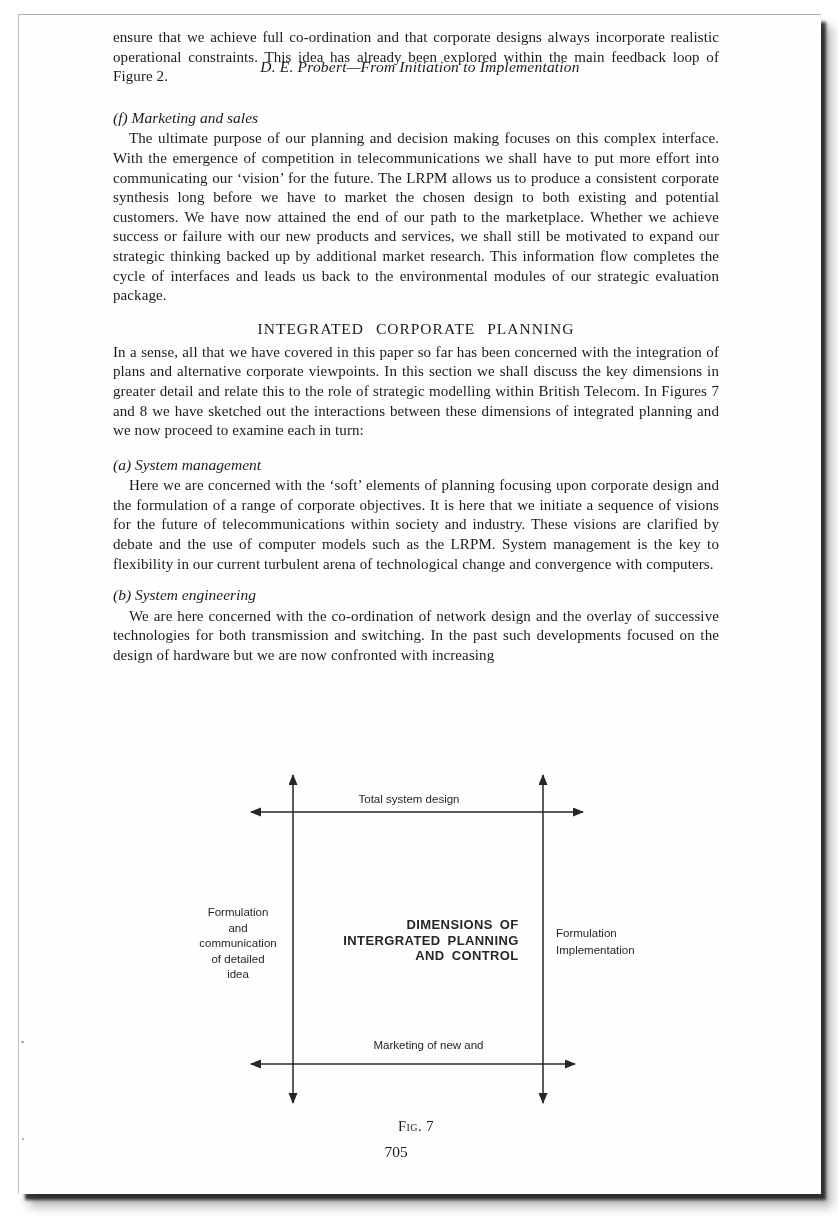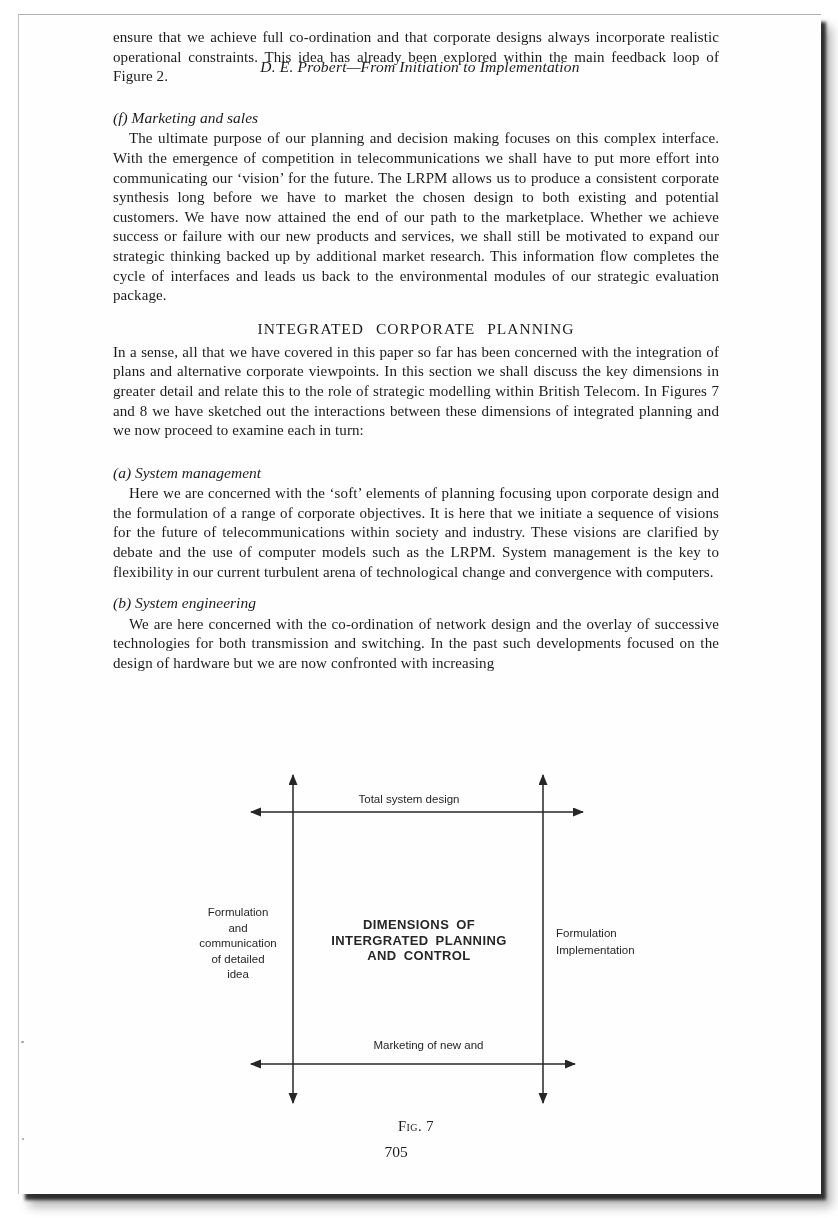--- a/index.html
+++ b/index.html
@@ -49,21 +49,21 @@
   p.after-main { margin-top: 4px; }
   p.indent     { text-indent: 16px; }
   h3.sub-heading {
     margin: 0;
     font-size: 15.5px;
     font-weight: normal;
     font-style: italic;
     line-height: 19.6px;
   }
   h3.sub-f { margin-top: 21px; }
-  h3.sub-a { margin-top: 22px; }
+  h3.sub-a { margin-top: 14px; }
   h3.sub-b { margin-top: 11px; }
   h2.main-heading {
     margin: 12px 0 0;
     font-size: 15.5px;
     font-weight: normal;
     text-align: center;
     letter-spacing: 1px;
     word-spacing: 7px;
     line-height: 21px;
   }
@@ -161,21 +161,21 @@
     </svg>
 
     <div class="fig-label" style="left:390px; top:21px;">Total system design</div>
 
     <div class="fig-label left-block" style="left:219px; top:134px;">Formulation
 and
 communication
 of detailed
 idea</div>
 
-    <div class="fig-label center-block" style="left:400px; top:146px;">DIMENSIONS OF
+    <div class="fig-label center-block" style="left:412px; top:146px;text-align:right;">DIMENSIONS OF
 INTERGRATED PLANNING
 AND CONTROL</div>
 
     <div class="fig-label right-block" style="left:537px; top:154px;">Formulation
 Implementation</div>
 
     <div class="fig-label" style="left:399px; top:267px;padding-left:21px;">Marketing of new and</div>
 
   </div>
 

